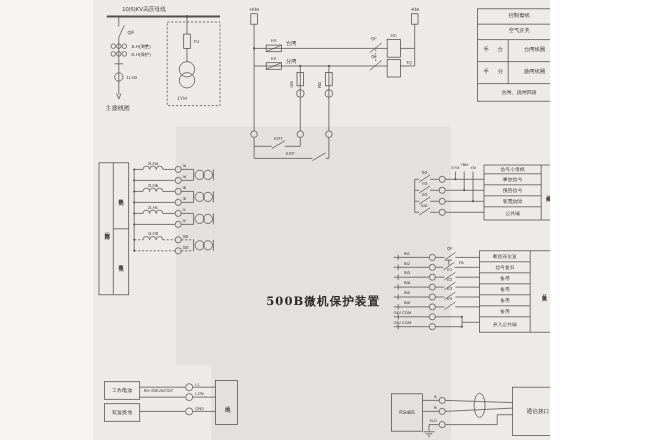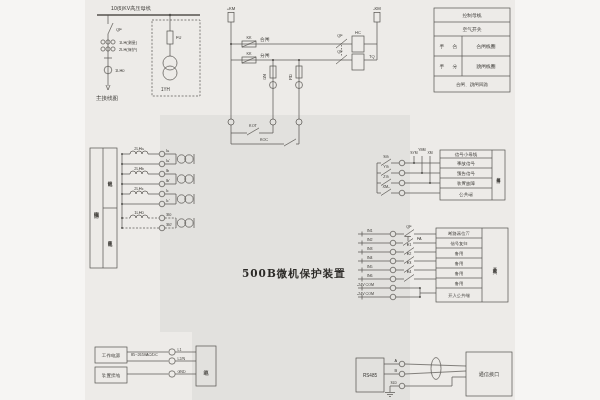--- a/index.html
+++ b/index.html
@@ -1,16 +1,16 @@
 <!DOCTYPE html>
 <html><head>
 <meta charset="utf-8">
 <style>
   html,body{margin:0;padding:0;}
-  .stage{position:relative;width:600px;height:400px;background:#f6f5f3;overflow:hidden;
+  .stage{position:relative;width:500px;height:400px;background:#f6f5f3;overflow:hidden;
          font-family:"Liberation Sans","DejaVu Sans",sans-serif;}
   svg{position:absolute;left:0;top:0;}
   text{font-family:"Liberation Sans","DejaVu Sans",sans-serif;fill:#3b3935;stroke:none;}
   .tm{text-anchor:middle;}
   .tc{text-anchor:middle;dominant-baseline:central;}
   .te{text-anchor:end;dominant-baseline:central;}
   .vt{writing-mode:vertical-rl;text-orientation:upright;text-anchor:middle;dominant-baseline:central;letter-spacing:0.5px;}
   .dot{fill:#54524e;stroke:none;}
   .title-text{font-family:"DejaVu Serif","Liberation Serif",serif;font-weight:600;fill:#2c2a27;letter-spacing:1px;}
 </style>

